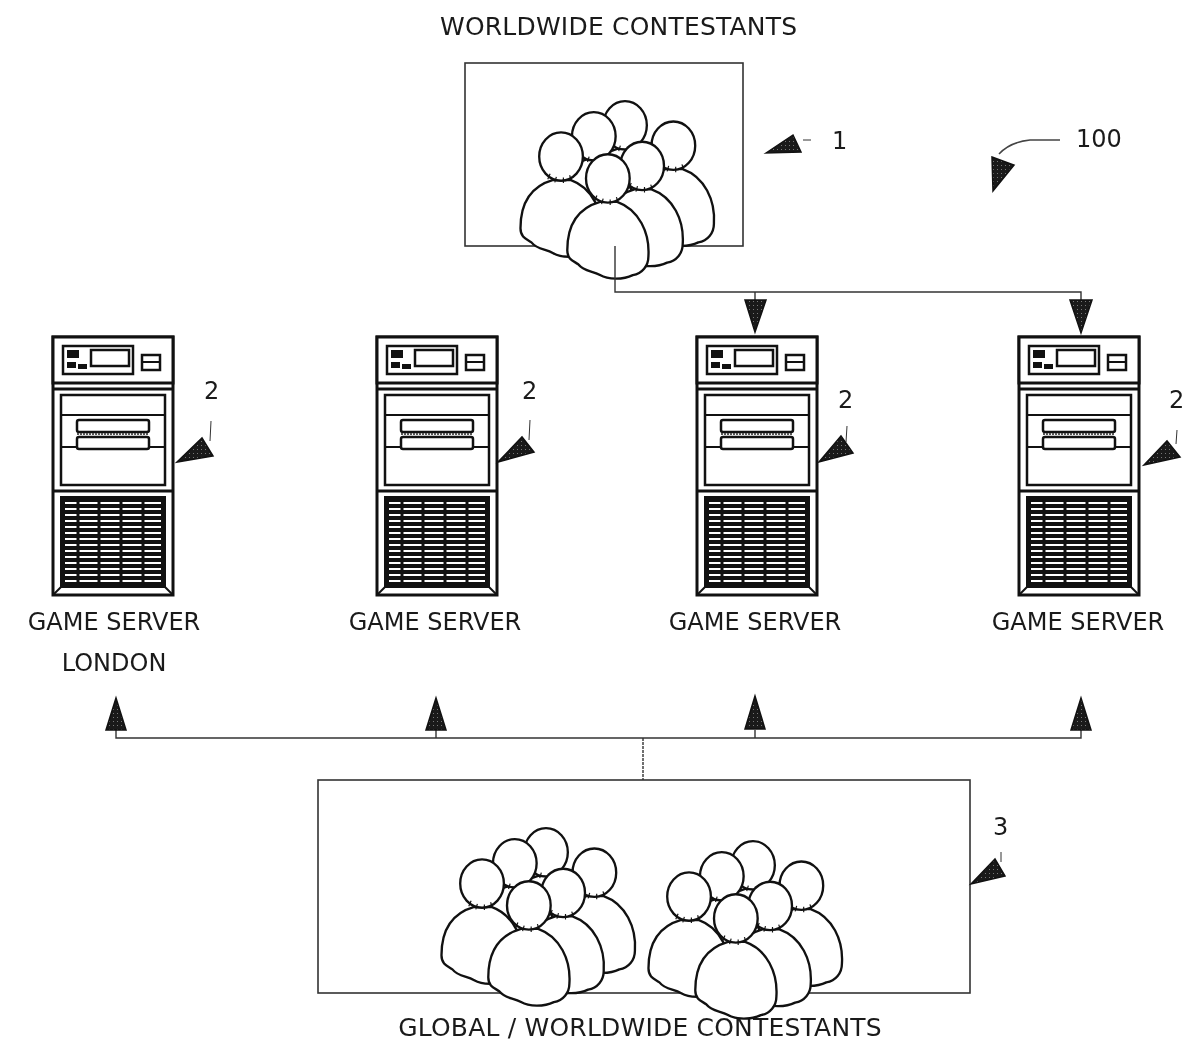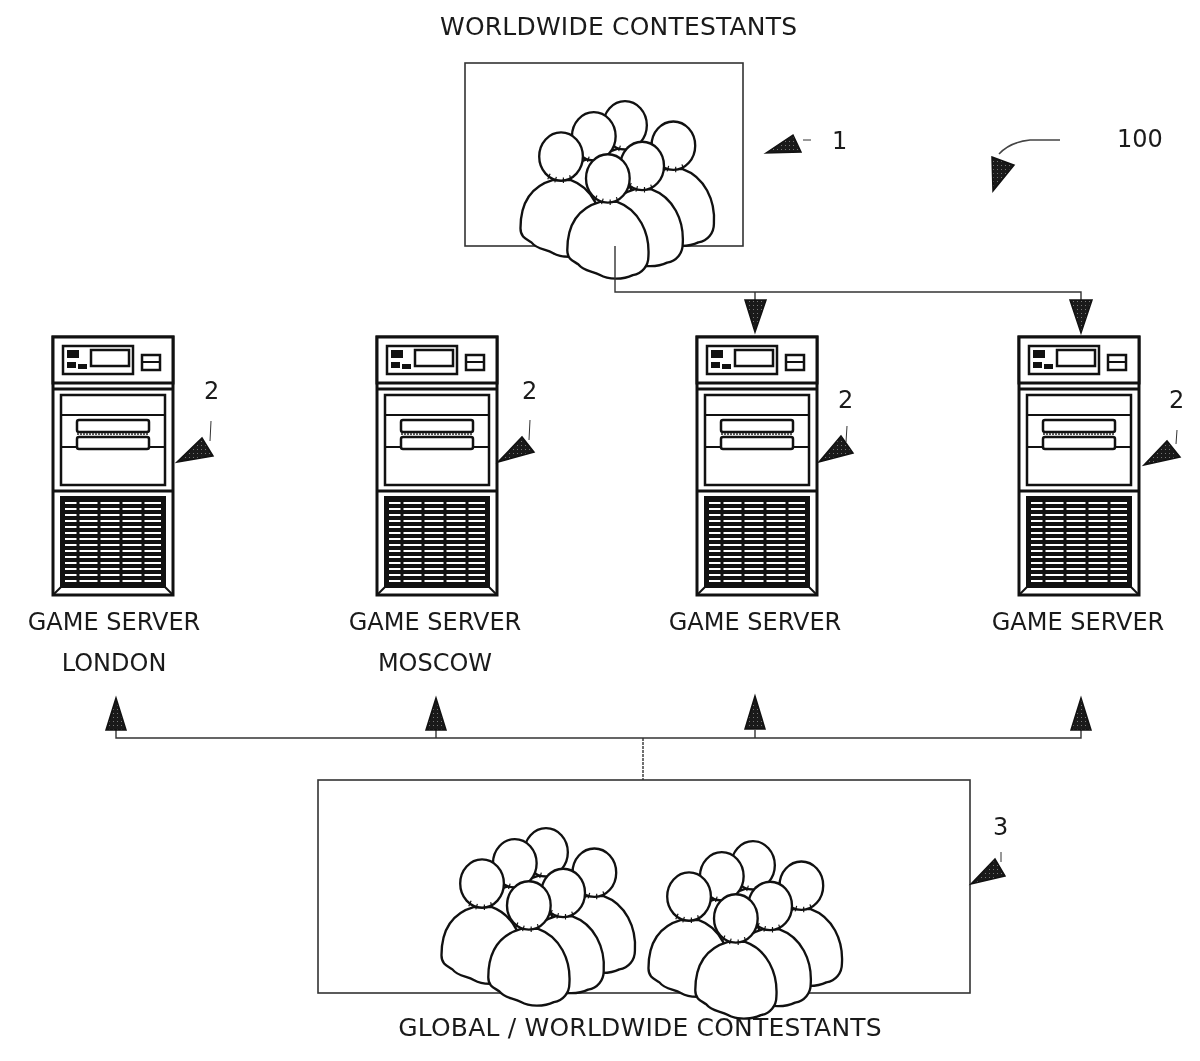--- a/index.html
+++ b/index.html
@@ -12,29 +12,28 @@
                   font-size: 24px; line-height: 41px; color: #1a1a1a; }
   svg#diagram { position: absolute; left: 0; top: 0; }
 </style>
 </head>
 <body>
 
 <div class="label" style="left:440px; top:12px; width:350px;">WORLDWIDE CONTESTANTS</div>
 
 <div class="refnum" style="left:832px; top:127px;">1</div>
 
-<div class="refnum" style="left:1076px; top:125px;margin-left:41px;">100</div>
+<div class="refnum" style="left:1076px; top:125px;">100</div>
 
 <div class="server-label" style="left:-6px; top:602px;">
   <div>GAME SERVER</div>
   <div>LONDON</div>
 </div>
 <div class="server-label" style="left:315px; top:602px;">
   <div>GAME SERVER</div>
-  <div>MOSCOW</div>
 </div>
 <div class="server-label" style="left:635px; top:602px;">
   <div>GAME SERVER</div>
 </div>
 <div class="server-label" style="left:958px; top:602px;">
   <div>GAME SERVER</div>
 </div>
 
 <div class="refnum" style="left:204px; top:377px;">2</div>
 <div class="refnum" style="left:522px; top:377px;">2</div>

